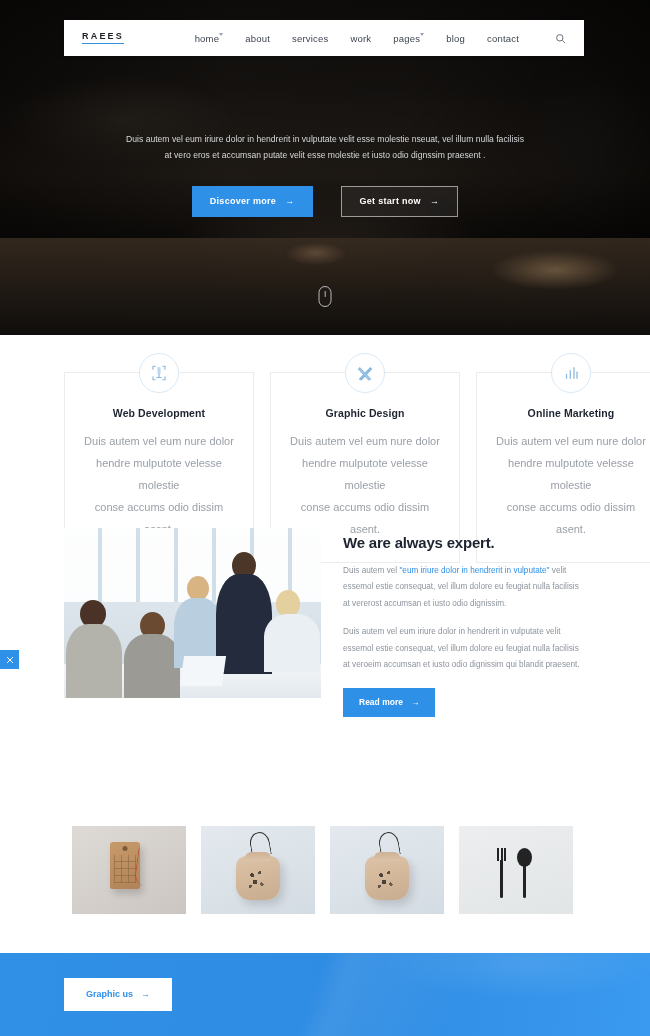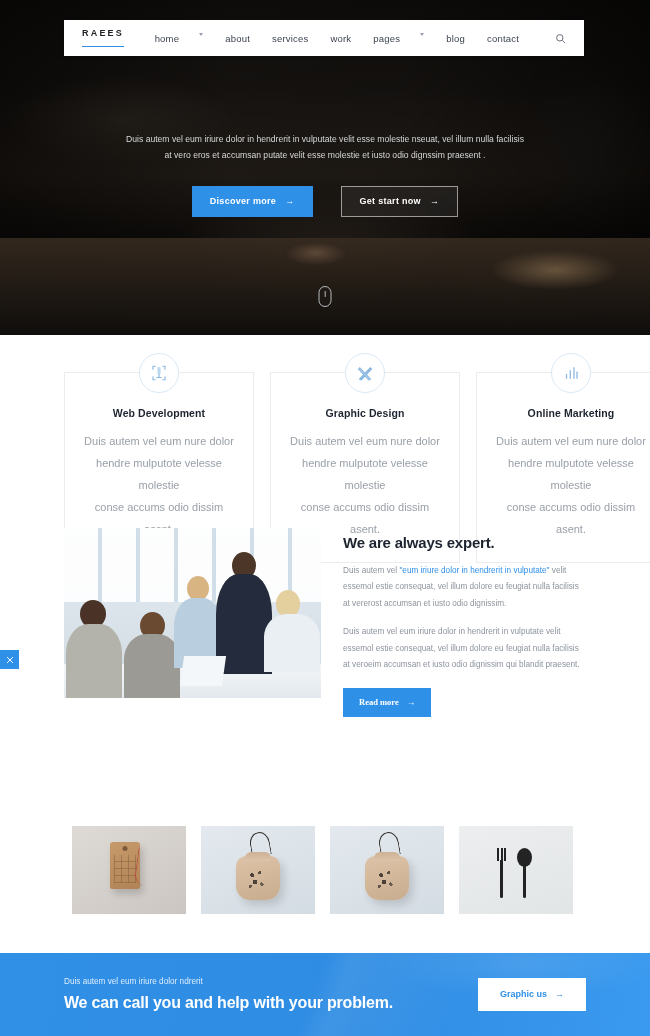--- a/index.html
+++ b/index.html
@@ -58,30 +58,30 @@
     background: #ffffff;
     display: flex; align-items: center;
     padding: 0 18px;
     z-index: 20;
     box-shadow: 0 1px 4px rgba(0,0,0,.12);
   }
   .logo {
     font-size: 9px; font-weight: 700; letter-spacing: 2.2px;
     color: #1d2024;
     border-bottom: 1.6px solid #2f8fe0;
-    padding-bottom: 8px;
+    padding-bottom: 2px;
     line-height: 1;
   }
   .nav-links {
     margin-left: auto;
     display: flex; align-items: center; gap: 22px;
   }
   .nav-link {
     font-size: 9.5px; color: #3d4450; letter-spacing: .2px;
-    display: flex; align-items: flex-start; gap: 20px;
+    display: flex; align-items: flex-start; gap: 0;
     cursor: pointer; white-space: nowrap;
   }
   .caret {
     width: 0; height: 0;
     border-left: 2.6px solid transparent;
     border-right: 2.6px solid transparent;
     border-top: 3px solid #98a0ad;
     display: inline-block;
   }
   .nav-search { margin-left: 14px; display: flex; align-items: center; cursor: pointer; }
@@ -176,21 +176,21 @@
     font-size: 15px; font-weight: 700; color: #1d2430;
     letter-spacing: -.2px; margin-bottom: 12px;
   }
   .expert-p {
     font-size: 8.2px; color: #8d949d; line-height: 2.0; margin-bottom: 12px;
   }
   .expert-p .hl { color: #2f90e8; }
   .btn-read {
     background: #2f90e8; color: #fff; font-size: 8.5px; font-weight: 600;
     padding: 10px 16px; display: inline-flex; align-items: center; gap: 8px;
-    cursor: pointer; margin-top: 3px; line-height: 1; font-family: Liberation Serif, serif;
+    cursor: pointer; margin-top: 3px; line-height: 1;
   }
 
   
   .proj-head { position: absolute; left: 0; right: 0; top: 738px; text-align: center; }
   .proj-title {
     font-size: 16px; font-weight: 700; color: #1d2430; letter-spacing: -.2px;
   }
   .proj-sub { margin-top: 10px; font-size: 8.2px; color: #9aa0a8; }
 
   .proj-grid {
@@ -481,24 +481,20 @@
       </div>
       <div class="spoon">
         <div class="spoon-bowl"></div>
         <div class="spoon-neck"></div>
       </div>
     </div>
   </div>
 
   <div class="cta">
     <div class="cta-inner">
-      <div>
-        <div class="cta-small">Duis autem vel eum iriure dolor ndrerit</div>
-        <div class="cta-title">We can call you and help with your problem.</div>
-      </div>
       <div class="btn-contact">
         <span>Graphic us</span>
         <span>→</span>
       </div>
     </div>
   </div>
 
   <div class="side-tab">
     <svg viewBox="0 0 24 24" fill="none" stroke="#ffffff" stroke-width="3" stroke-linecap="round">
       <line x1="4" y1="4" x2="20" y2="20"></line>

